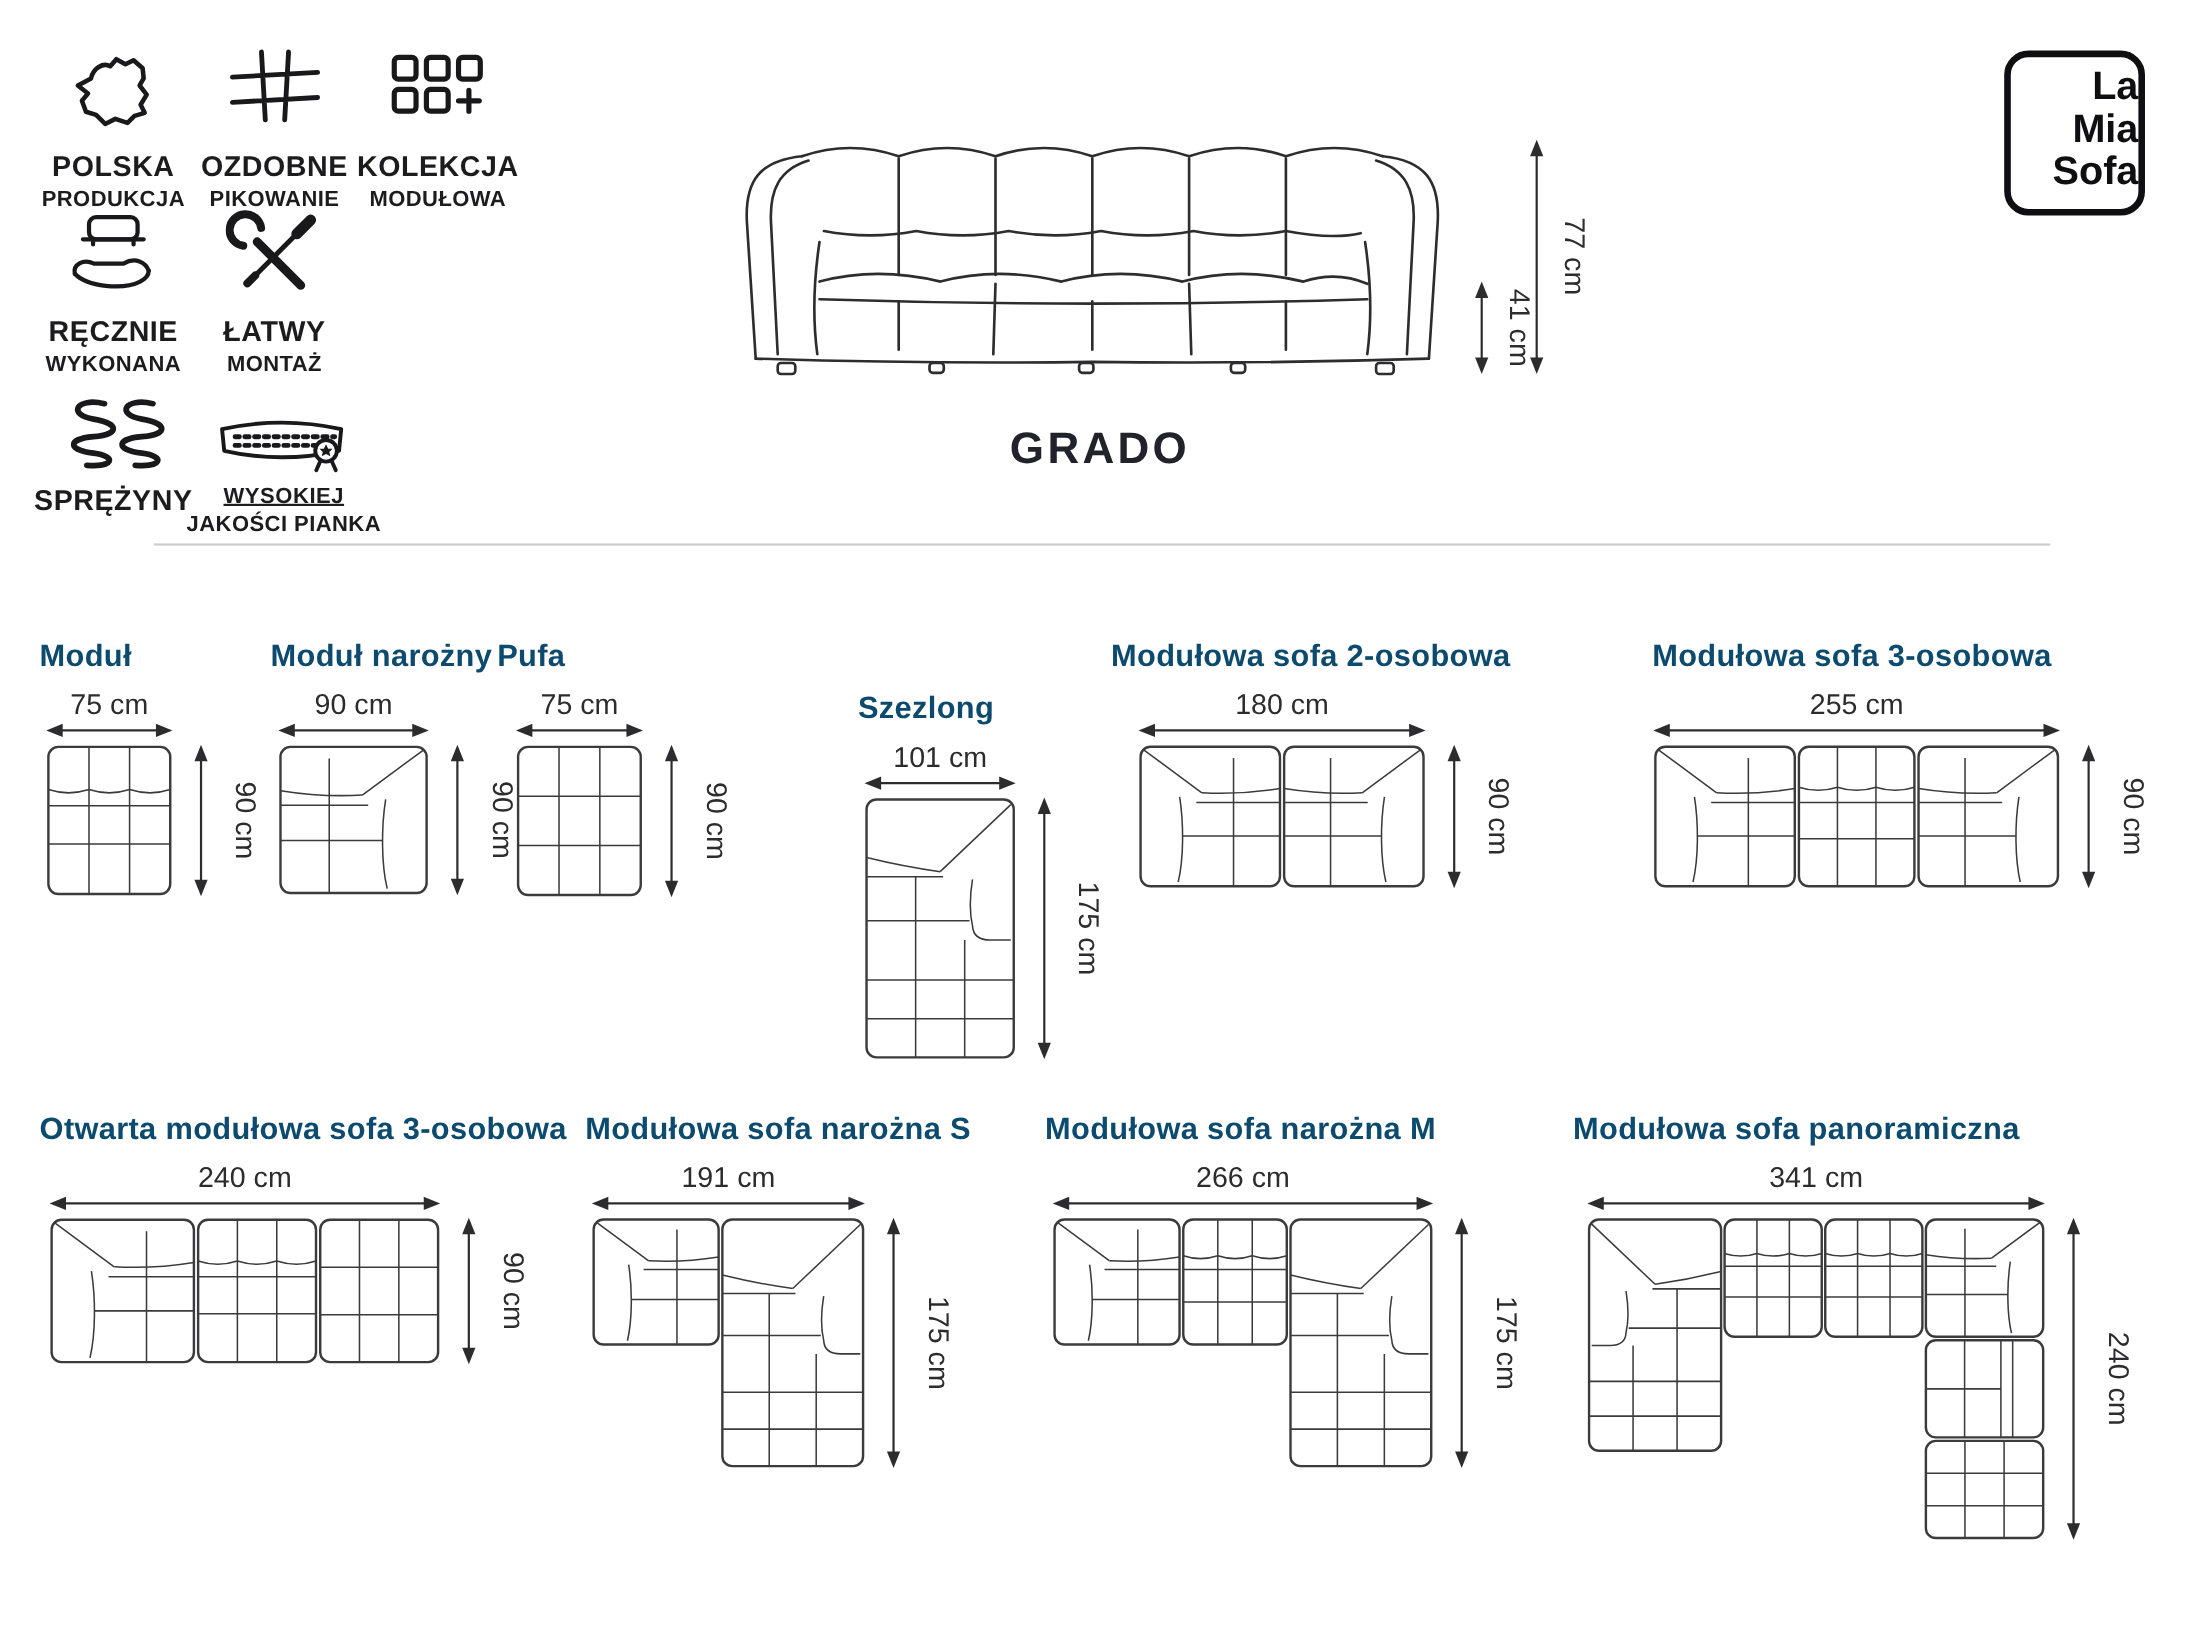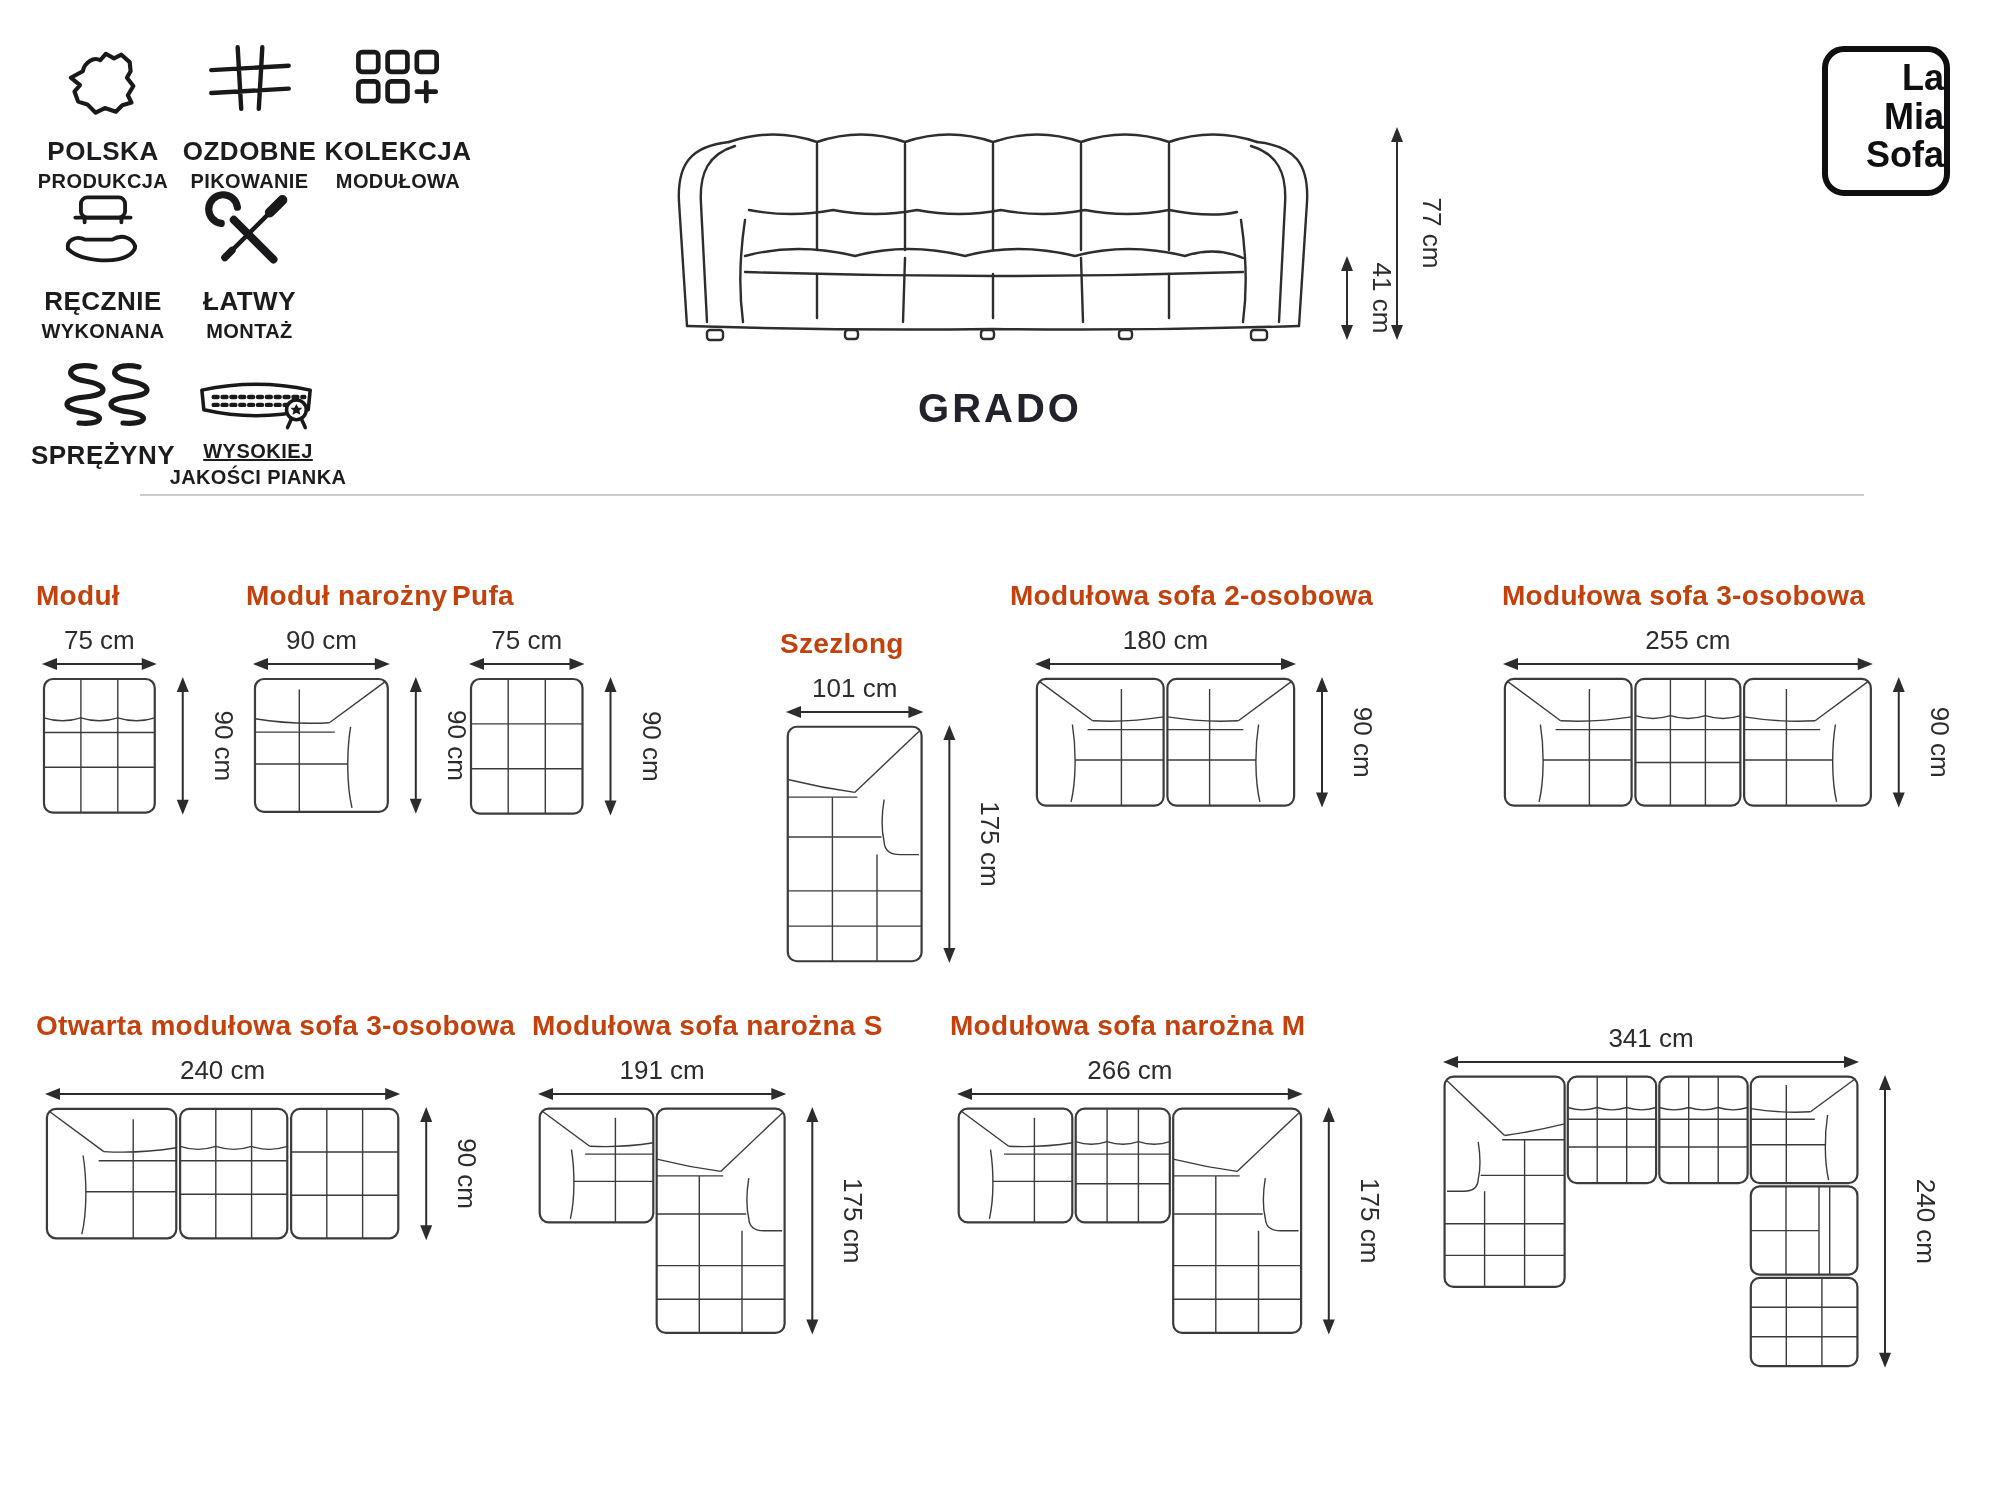--- a/index.html
+++ b/index.html
@@ -30,21 +30,21 @@
 
   
   .logo{position:absolute;left:1822px;top:46px;width:128px;height:150px;border:6px solid #0f0f12;
     border-radius:22px;box-sizing:border-box;padding:7px 0 0 13px;font-weight:700;font-size:36px;
     line-height:1.07;color:#0f0f12;text-align:right;}
 
   .divider{position:absolute;left:140px;top:494px;width:1724px;height:2px;background:#cccccc;}
 
   
   .card{position:absolute;}
-  .card-title{font-size:28px;font-weight:600;color:#c2410c;letter-spacing:.3px;white-space:nowrap;}
+  .card-title{font-size:28px;font-weight:600;color:#0c4a6e;letter-spacing:.3px;white-space:nowrap;}
   .card svg{display:block;margin:10px auto 0;}
   .card-1{left:36px;top:580px;width:206px;}
   .card-2{left:246px;top:580px;width:230px;}
   .card-3{left:452px;top:580px;width:230px;}
   .card-4{left:780px;top:580px;width:228px;margin-top:48px;}
   .card-5{left:1010px;top:580px;width:390px;}
   .card-6{left:1502px;top:580px;width:452px;}
   .card-7{left:36px;top:1010px;width:452px;}
   .card-8{left:532px;top:1010px;width:340px;}
   .card-9{left:950px;top:1010px;width:440px;}
@@ -454,20 +454,21 @@
             <line x1="216.2" y1="213.6" x2="344.1" y2="213.6" class="plan-line"></line>
             <line x1="216.2" y1="247.2" x2="344.1" y2="247.2" class="plan-line"></line>
           </g>
           <line x1="371.8" y1="66" x2="371.8" y2="271.5" class="dim-line"></line>
           <path d="M371.8,55 l-6,15 h12 z" class="dim-head"></path>
           <path d="M371.8,282.5 l-6,-15 h12 z" class="dim-head"></path>
           <text x="403.8" y="168.75" text-anchor="middle" class="dim-text" transform="rotate(90 403.8 168.75)">175 cm</text>
         </svg>
       </div>
       <div class="card card-10">
+        <div class="card-title">Modułowa sofa panoramiczna</div>
         <svg width="496" height="355" viewBox="0 0 496 355">
           <text x="208.01" y="27" text-anchor="middle" class="dim-text">341 cm</text>
           <line x1="11" y1="42" x2="405.02" y2="42" class="dim-line"></line>
           <path d="M0,42 l15,-6 v12 z" class="dim-head"></path>
           <path d="M416.02,42 l-15,-6 v12 z" class="dim-head"></path>
           <g>
             <rect x="1.586" y="56.586" width="120.048" height="210.328" rx="9" class="plan-rect"></rect>
             <line x1="4.0" y1="60.8" x2="61.6" y2="115.5" class="plan-line"></line>
             <path d="M61.6,115.5 Q91.6,111.3 121.6,103.9" class="plan-line"></path>
             <line x1="59.2" y1="119.7" x2="121.6" y2="119.7" class="plan-line"></line>

